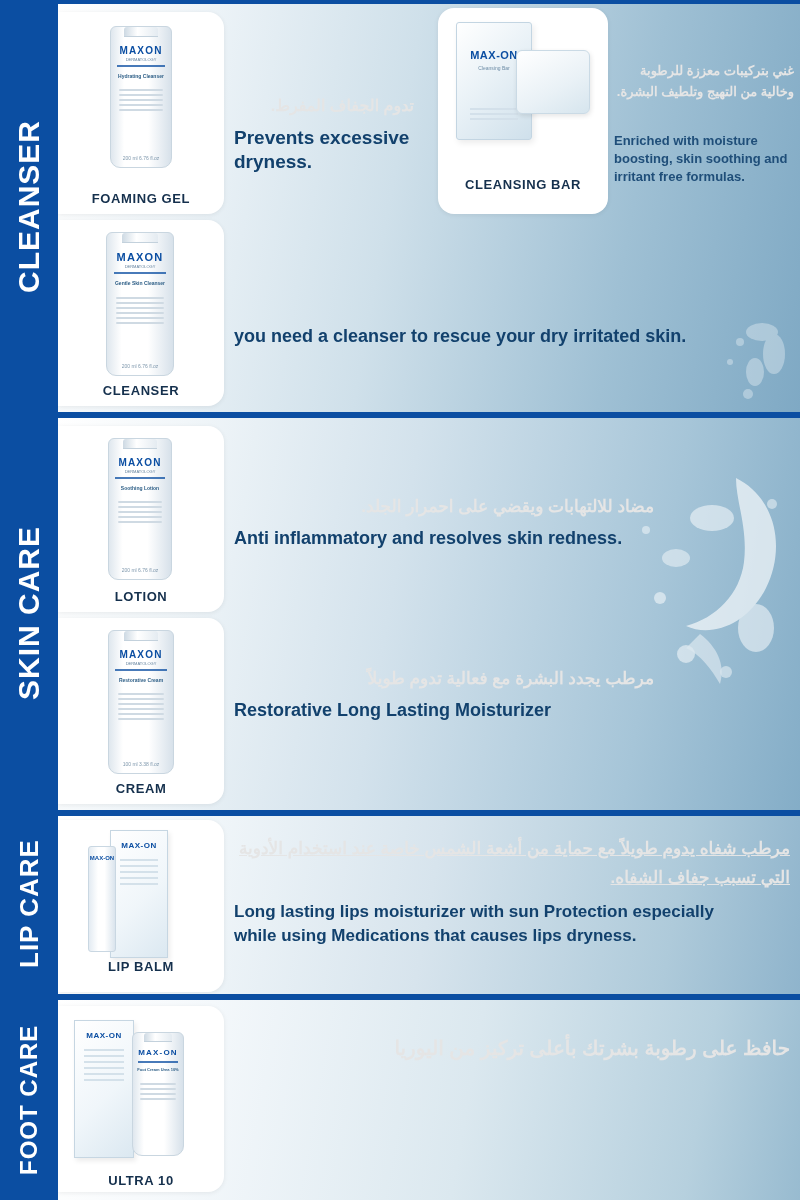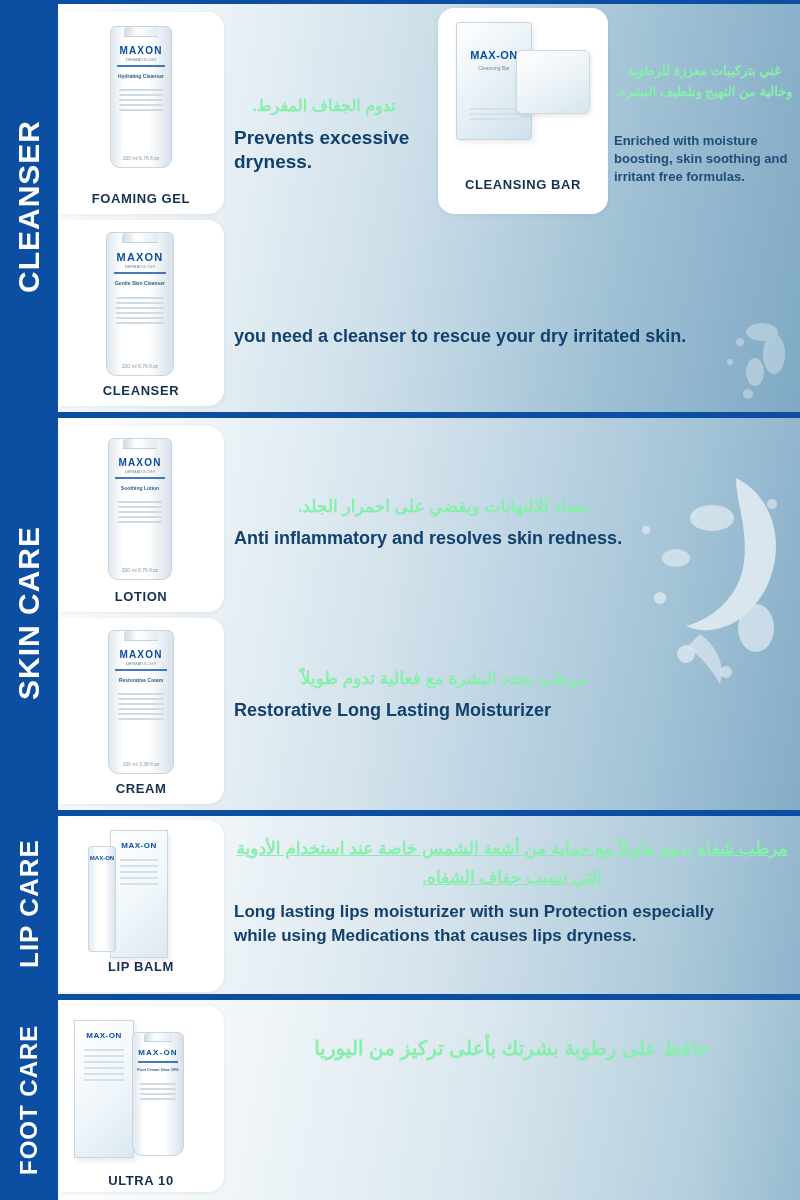--- a/index.html
+++ b/index.html
@@ -267,22 +267,22 @@
     font-size: 6px;
   }
 
   
   .txt {
     position: absolute;
     font-weight: bold;
   }
   .ar {
     direction: rtl;
-    text-align: center;
-    color: #86efac;
+    text-align: right;
+    color: #e5e5e5;
     font-weight: bold;
   }
   .en {
     color: #12416d;
     font-weight: bold;
   }
   .en-light {
     color: #1f4e79;
   }
 

